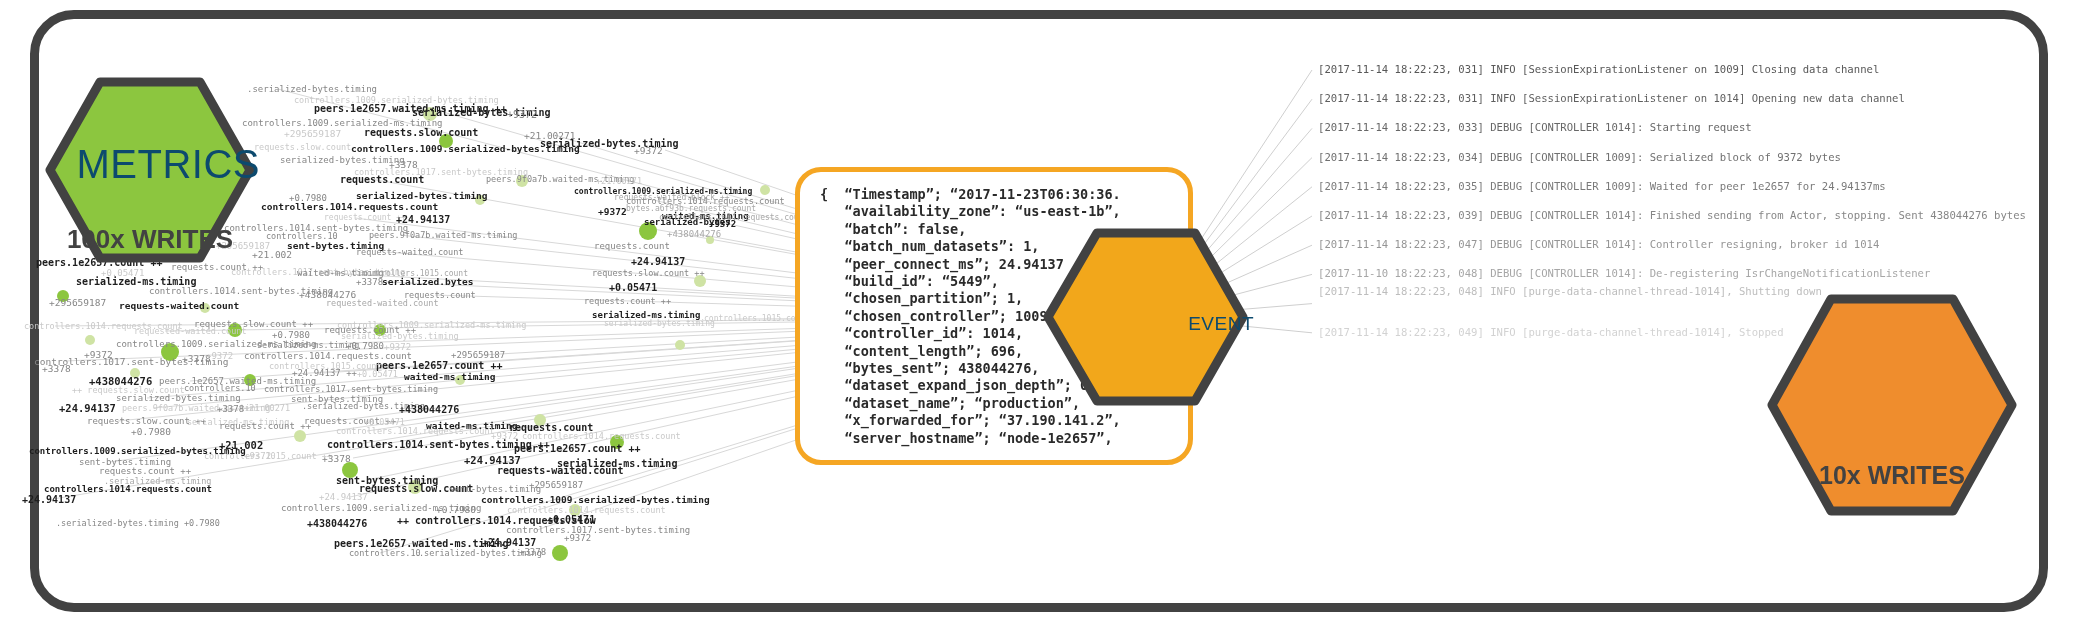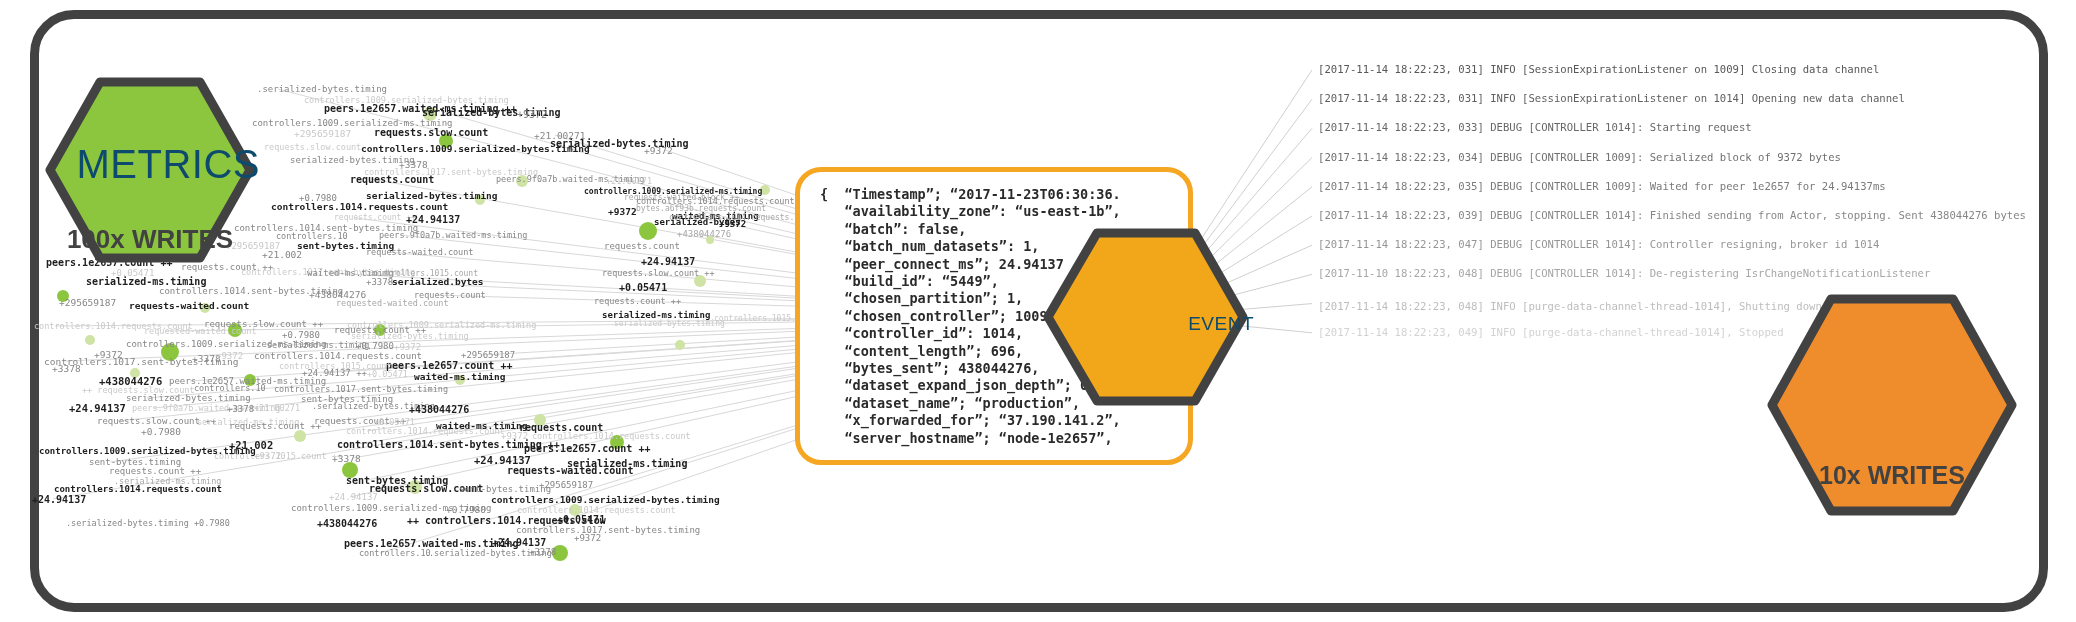--- a/index.html
+++ b/index.html
@@ -1,21 +1,21 @@
 <!DOCTYPE html>
 <html><head>
 <meta charset="utf-8">
 <style>
   html,body{margin:0;padding:0;background:#ffffff;}
   .stage{position:relative;width:2076px;height:622px;background:#fff;overflow:hidden;
          font-family:"DejaVu Sans Mono",monospace;}
   .frame{position:absolute;left:30px;top:10px;width:2000px;height:584px;
          border:9px solid #424242;border-radius:44px;z-index:1;}
   #deco{position:absolute;left:0;top:0;z-index:2;}
-  #cloud{position:absolute;left:14px;top:0;width:800px;height:612px;z-index:3;}
+  #cloud{position:absolute;left:4px;top:0;width:800px;height:612px;z-index:3;}
   #cloud span{position:absolute;white-space:nowrap;line-height:1;}
   .w-b{color:#1e1e1e;font-weight:700;}
   .w-d{color:#868686;}
   .w-m{color:#a8a8a8;}
   .w-l{color:#c9c9c9;}
   .jsonbox{position:absolute;left:795px;top:167px;width:388px;height:288px;
            background:#fff;border:5px solid #F5A623;border-radius:26px;z-index:4;}
   .jsonbox pre{margin:14px 0 0 20px;font-family:"DejaVu Sans Mono",monospace;
                font-size:13.5px;line-height:17.4px;font-weight:700;color:#2a2a2a;}
   #logs{position:absolute;left:1318px;top:63px;z-index:2;}
@@ -280,21 +280,21 @@
 
   <div id="logs">
       <div style="top: 0px; color: rgb(87, 87, 87);">[2017-11-14 18:22:23, 031] INFO [SessionExpirationListener on 1009] Closing data channel</div>
       <div style="top: 29.2px; color: rgb(94, 94, 94);">[2017-11-14 18:22:23, 031] INFO [SessionExpirationListener on 1014] Opening new data channel</div>
       <div style="top: 58.4px; color: rgb(103, 103, 103);">[2017-11-14 18:22:23, 033] DEBUG [CONTROLLER 1014]: Starting request</div>
       <div style="top: 87.6px; color: rgb(112, 112, 112);">[2017-11-14 18:22:23, 034] DEBUG [CONTROLLER 1009]: Serialized block of 9372 bytes</div>
       <div style="top: 116.8px; color: rgb(122, 122, 122);">[2017-11-14 18:22:23, 035] DEBUG [CONTROLLER 1009]: Waited for peer 1e2657 for 24.94137ms</div>
       <div style="top: 146px; color: rgb(134, 134, 134);">[2017-11-14 18:22:23, 039] DEBUG [CONTROLLER 1014]: Finished sending from Actor, stopping. Sent 438044276 bytes</div>
       <div style="top: 175.2px; color: rgb(149, 149, 149);">[2017-11-14 18:22:23, 047] DEBUG [CONTROLLER 1014]: Controller resigning, broker id 1014</div>
       <div style="top: 204.4px; color: rgb(166, 166, 166);">[2017-11-10 18:22:23, 048] DEBUG [CONTROLLER 1014]: De-registering IsrChangeNotificationListener</div>
-      <div style="top: 237px; color: rgb(189, 189, 189);">[2017-11-14 18:22:23, 048] INFO [purge-data-channel-thread-1014], Shutting down</div>
+      <div style="top: 222px; color: rgb(189, 189, 189);">[2017-11-14 18:22:23, 048] INFO [purge-data-channel-thread-1014], Shutting down</div>
       <div style="top: 262.8px; color: rgb(210, 210, 210);">[2017-11-14 18:22:23, 049] INFO [purge-data-channel-thread-1014], Stopped</div>
     </div>
 
   <div class="hex" style="left:40px;top:72px;width:220px;height:196px;">
     <svg width="220" height="196">
       <polygon points="10,98 60,10 160,10 210,98 160,186 60,186" fill="#8CC63F" stroke="#424242" stroke-width="9" stroke-linejoin="round"></polygon>
     </svg>
     <div class="hexlabel" style="top:70px;font-size:40px;">METRICS</div>
     <div class="hexsub" style="top:152px;font-size:26px;">100x WRITES</div>
   </div>

